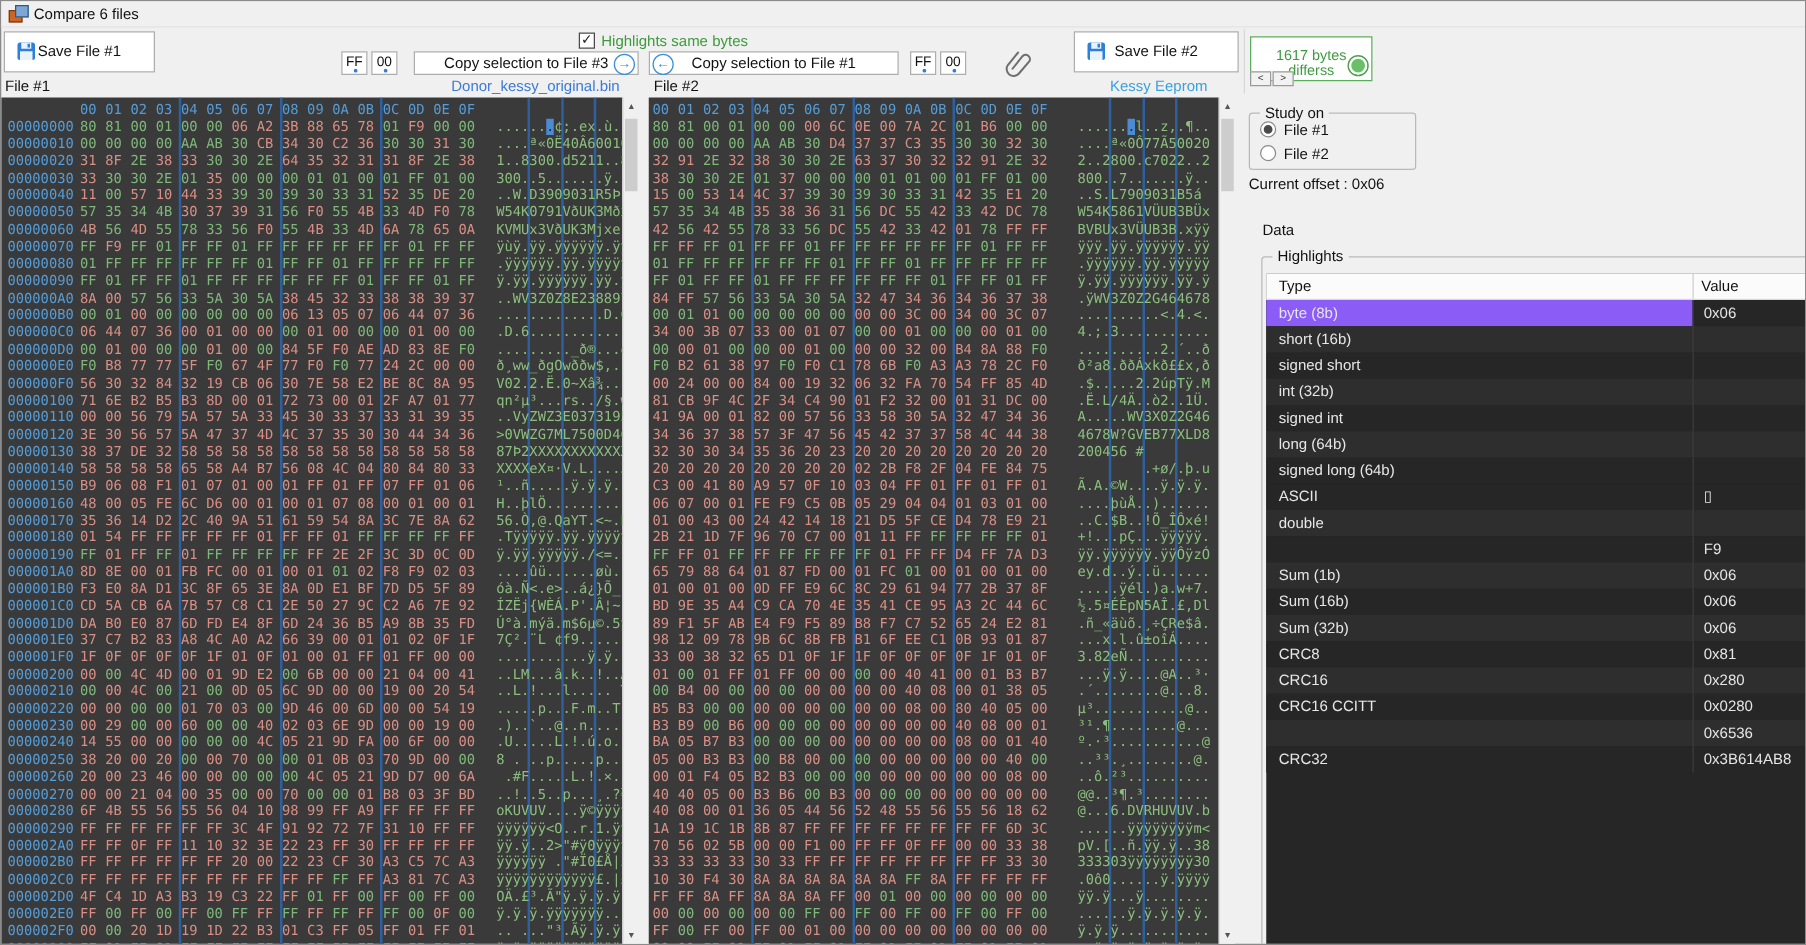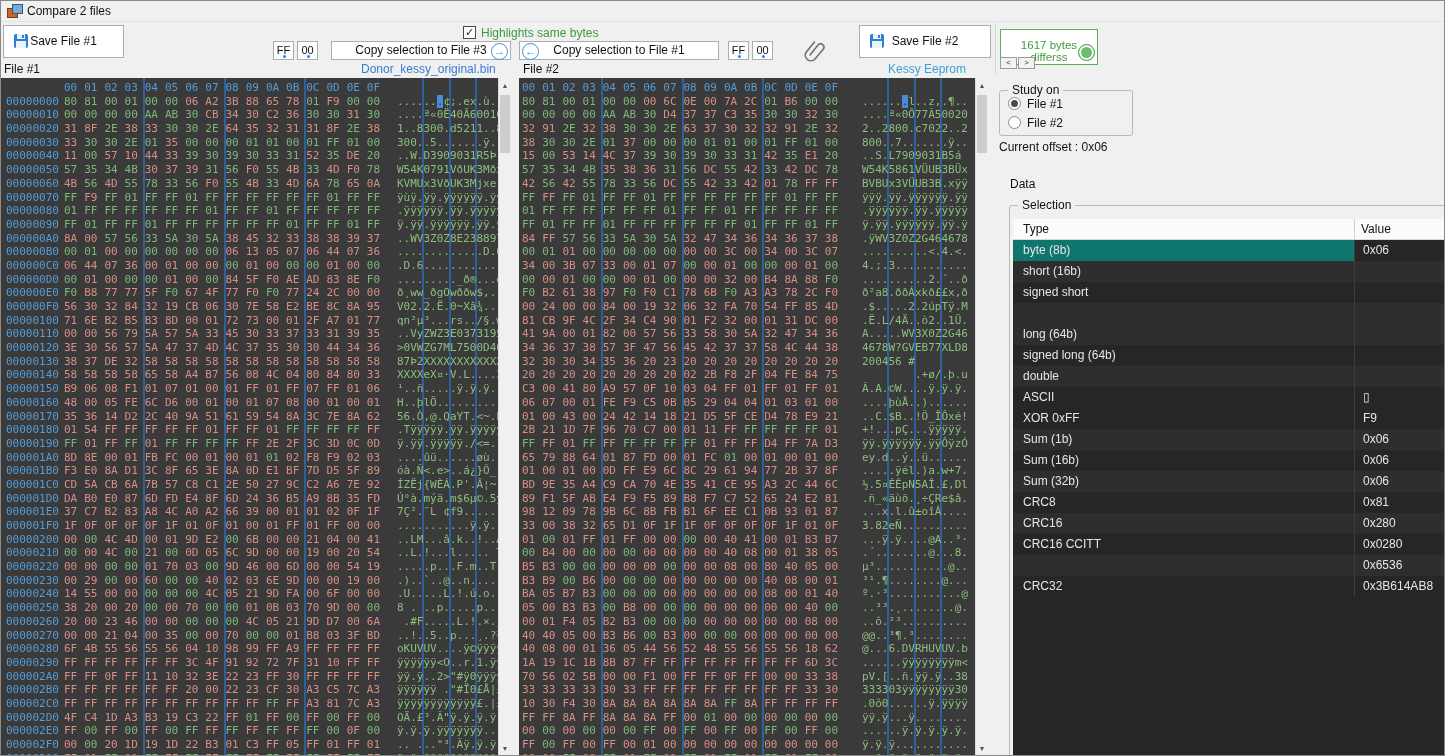--- a/index.html
+++ b/index.html
@@ -69,34 +69,34 @@
   .dheader .hc1{position:absolute;left:10px;top:3px;}
   .dheader .hc2{position:absolute;left:348px;top:3px;}
   .dheader .hdiv{position:absolute;left:341px;top:0;width:1px;height:100%;background:#d0d0d0;}
   .trow{position:relative;height:21px;line-height:21px;color:#e6e6e6;font-size:12px;}
   .trow .tc{position:absolute;left:0;top:0;width:341px;height:100%;padding-left:10px;box-sizing:border-box;
             overflow:hidden;white-space:nowrap;}
   .trow .vc{position:absolute;left:341px;top:0;right:0;height:100%;padding-left:8px;box-sizing:border-box;
             border-left:1px solid #3d3d3d;white-space:nowrap;}
   .trow.alt0{background:#262626;}
   .trow.alt1{background:#2e2e2e;}
-  .trow.sel .tc{background:#0f766e;}
+  .trow.sel .tc{background:#8b5cf6;}
   .tbdiv{position:absolute;left:994px;top:22px;width:1px;height:52px;background:#d8d8d8;}
 </style>
 </head>
 <body>
 
 <div class="window">
 
   <div class="titlebar">
     <span class="appicon">
         <span class="w1"></span>
         <span class="w2"></span>
       </span>
-    <span class="title">Compare 2 files</span>
+    <span class="title">Compare 6 files</span>
   </div>
 
   <div class="btn savebtn" style="left:2px;width:121px;">
     <svg width="16" height="16" viewBox="0 0 16 16">
       <rect x="1" y="1" width="14" height="14" rx="2" fill="#2e7fd9"></rect>
       <rect x="4" y="1" width="8" height="5" fill="#eaf2fb"></rect>
       <rect x="9" y="2" width="2" height="3" fill="#2e7fd9"></rect>
       <rect x="3" y="8" width="10" height="7" fill="#eaf2fb"></rect>
     </svg>
     <span>Save File #1</span>
@@ -153,21 +153,21 @@
     <span class="grouplabel">Study on</span>
     <span class="radio sel" style="top:6px;"></span>
     <span class="radiolabel" style="top:6px;">File #1</span>
     <span class="radio" style="top:25px;"></span>
     <span class="radiolabel" style="top:25px;">File #2</span>
   </div>
   <span class="offsetline">Current offset : 0x06</span>
   <span class="datalabel">Data</span>
 
   <div class="groupbox" style="left:1008px;top:204px;width:450px;height:560px;">
-    <span class="grouplabel">Selection</span>
+    <span class="grouplabel">Highlights</span>
   </div>
   <div class="dtable">
     <div class="dheader">
       <span class="hc1">Type</span>
       <span class="hdiv"></span>
       <span class="hc2">Value</span>
     </div>
     <div id="trows">
         <div class="trow alt0 sel">
           <span class="tc">byte (8b)</span>
@@ -175,40 +175,44 @@
         </div>
         <div class="trow alt1">
           <span class="tc">short (16b)</span>
           <span class="vc"></span>
         </div>
         <div class="trow alt0">
           <span class="tc">signed short</span>
           <span class="vc"></span>
         </div>
         <div class="trow alt1">
+          <span class="tc">int (32b)</span>
+          <span class="vc"></span>
+        </div>
+        <div class="trow alt0">
+          <span class="tc">signed int</span>
           <span class="vc"></span>
         </div>
         <div class="trow alt1">
           <span class="tc">long (64b)</span>
           <span class="vc"></span>
         </div>
         <div class="trow alt0">
           <span class="tc">signed long (64b)</span>
-          <span class="vc"></span>
-        </div>
-        <div class="trow alt1">
-          <span class="tc">double</span>
           <span class="vc"></span>
         </div>
         <div class="trow alt0">
           <span class="tc">ASCII</span>
           <span class="vc">▯</span>
         </div>
-        <div class="trow alt0">
-          <span class="tc">XOR 0xFF</span>
+        <div class="trow alt1">
+          <span class="tc">double</span>
+          <span class="vc"></span>
+        </div>
+        <div class="trow alt0">
           <span class="vc">F9</span>
         </div>
         <div class="trow alt1">
           <span class="tc">Sum (1b)</span>
           <span class="vc">0x06</span>
         </div>
         <div class="trow alt0">
           <span class="tc">Sum (16b)</span>
           <span class="vc">0x06</span>
         </div>

